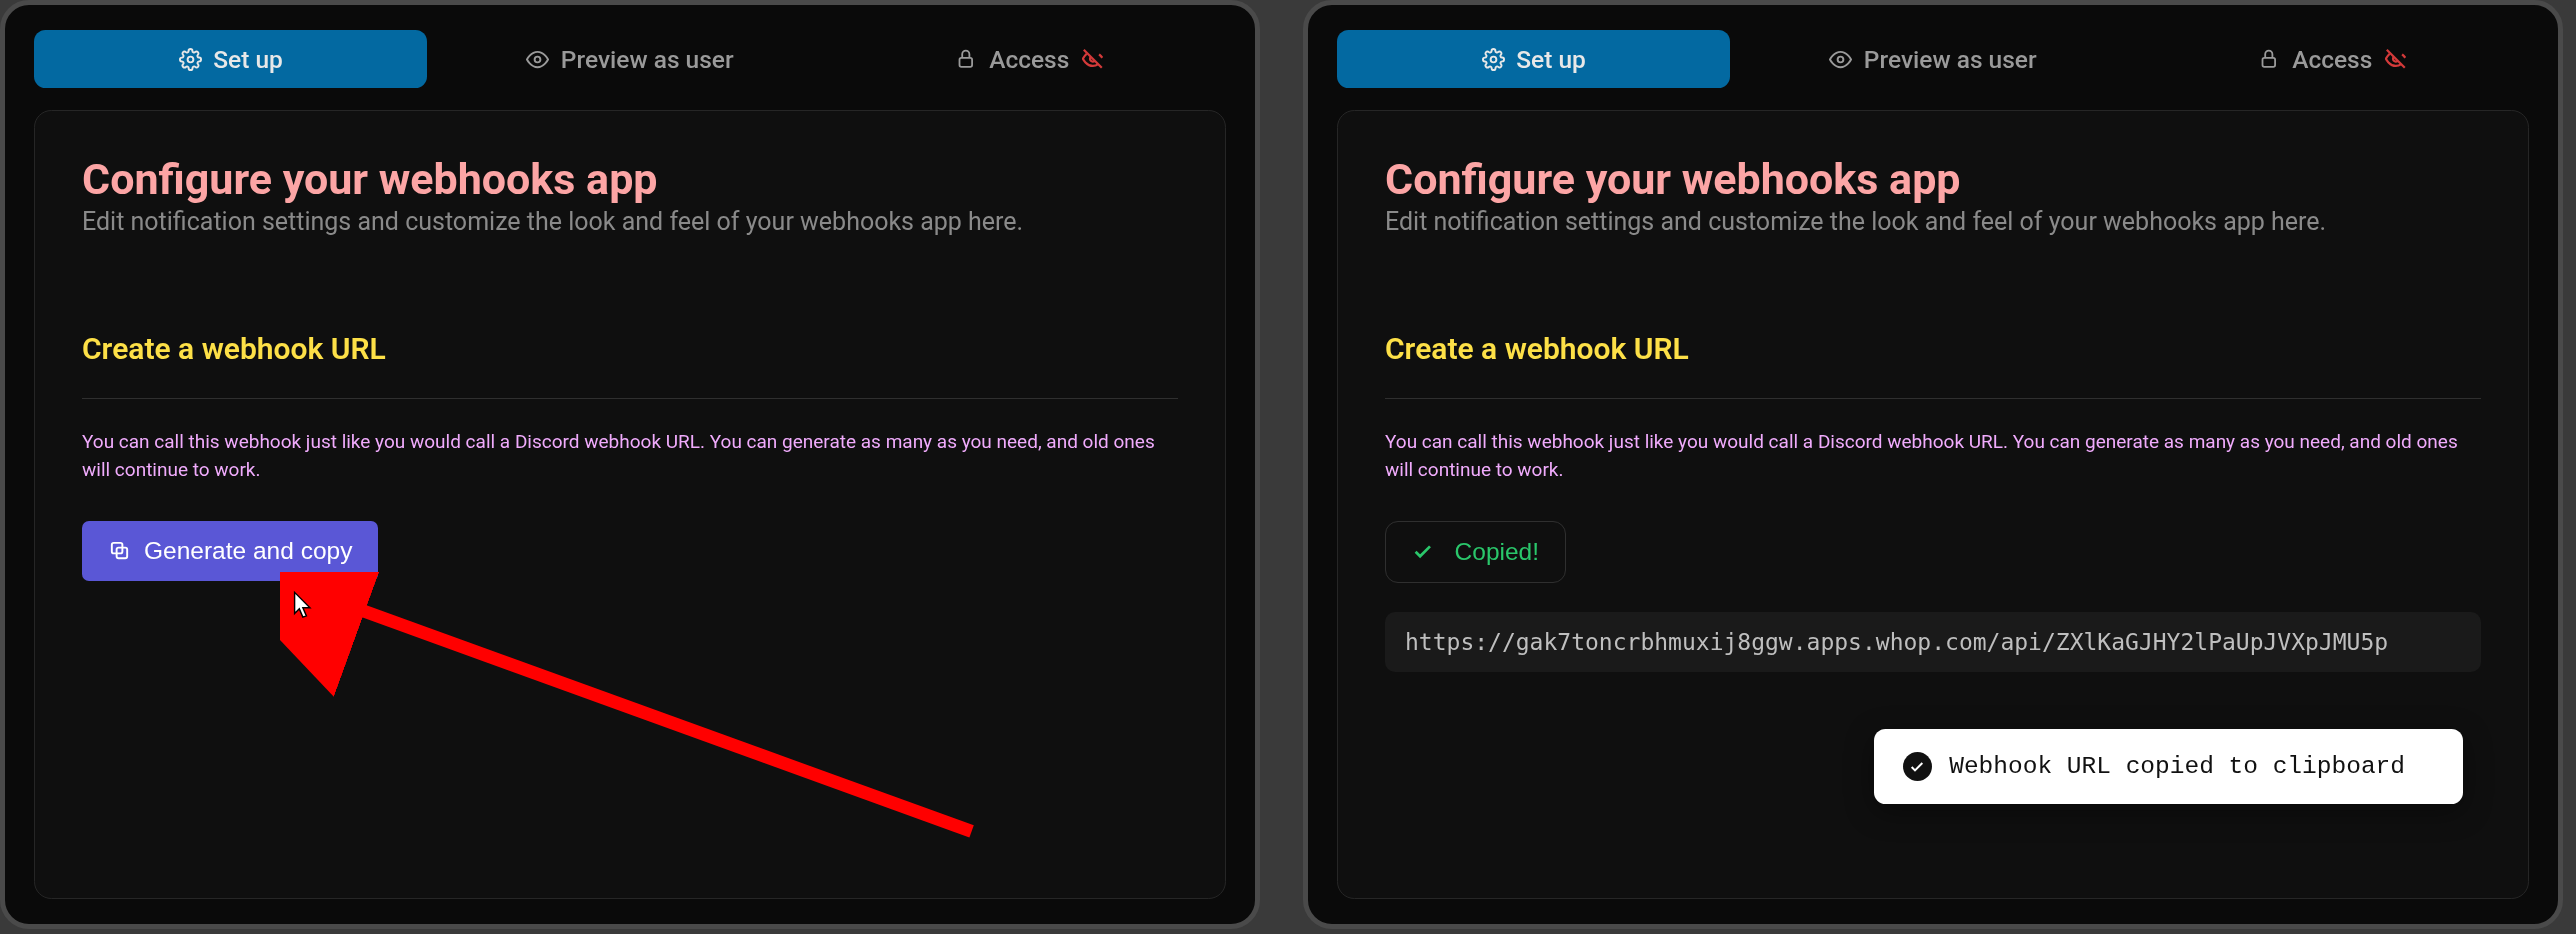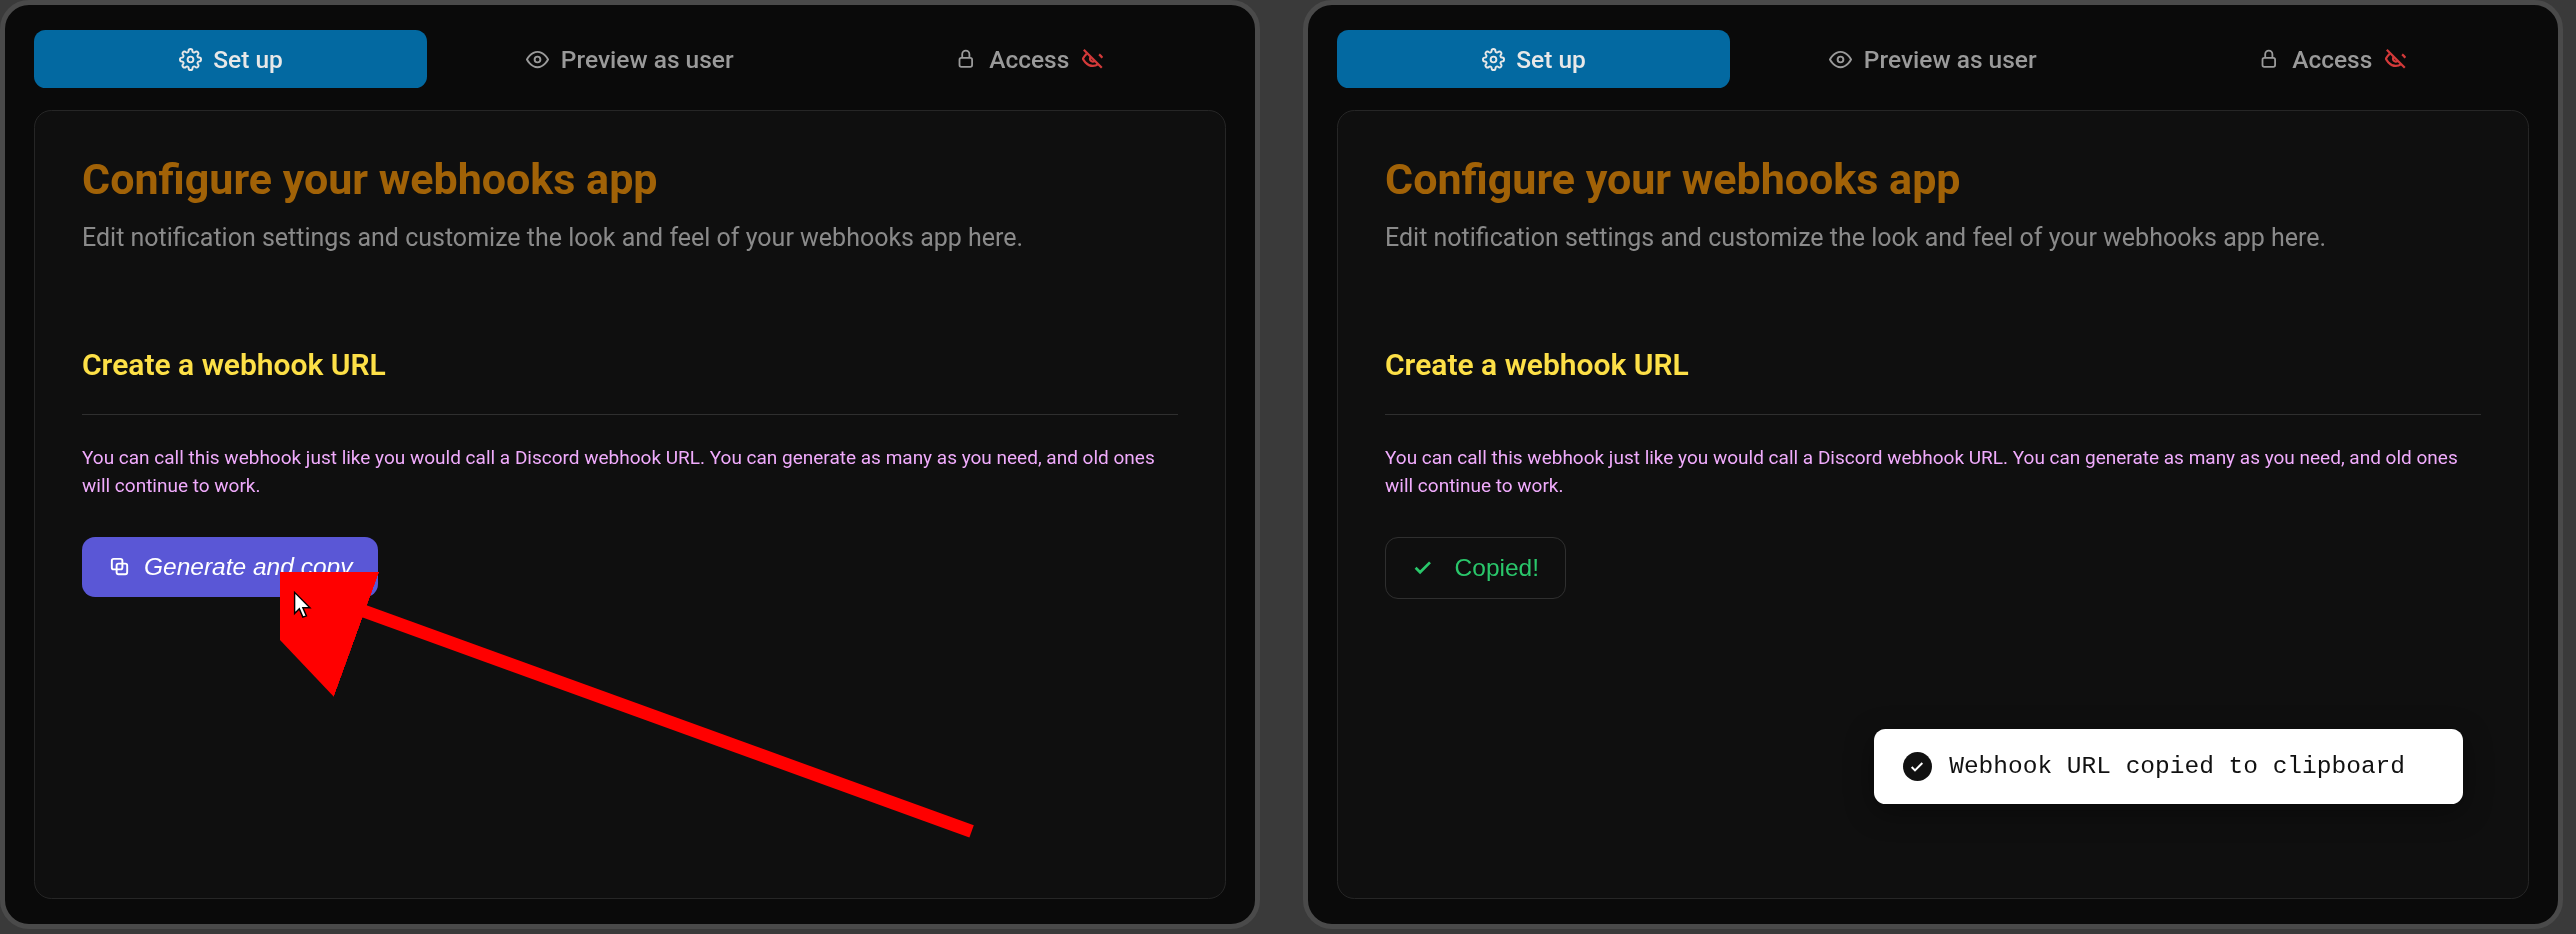--- a/index.html
+++ b/index.html
@@ -50,24 +50,23 @@
   .eye-slash { color: #d43a3a; }
   .card {
     background: #0f0f0f;
     border: 0.7px solid #262626;
     border-radius: 17.3px;
     padding: 43px 47px;
     flex: 1;
     position: relative;
   }
   h1 {
-    color: #a16207;
+    color: #fca5a5;
     font-size: 43px;
     font-weight: 700;
-    margin-bottom: 16px;
   }
   .subtitle {
     color: #8a8a8a;
     font-size: 25px;
     margin-bottom: 92px;
     line-height: 1.4;
   }
   h2 {
     color: #fde047;
     font-size: 30px;
@@ -79,29 +78,28 @@
   .desc {
     color: #f0abfc;
     font-size: 19px;
     line-height: 1.5;
     margin-bottom: 36px;
   }
   .btn-primary {
     background: #5a57d6;
     color: #fff;
     border: none;
-    border-radius: 13px;
+    border-radius: 7px;
     padding: 16px 26px;
     font-size: 24.5px;
     font-weight: 500;
     display: inline-flex;
     align-items: center;
     gap: 13px;
     cursor: pointer;
-    font-style: italic;
   }
   .btn-copied {
     background: transparent;
     border: 0.7px solid #2f2f2f;
     color: #2ac76b;
     border-radius: 13px;
     padding: 16px 26px;
     font-size: 24.5px;
     font-weight: 500;
     display: inline-flex;
@@ -277,20 +275,21 @@
     <h2>Create a webhook URL</h2>
     <p class="desc">You can call this webhook just like you would call a Discord webhook URL. You can generate as many as you need, and old ones will continue to work.</p>
     <button class="btn-copied">
       <span class="icon">
         <svg width="21.6" height="21.6" viewBox="0 0 24 24" fill="none" stroke="currentColor" stroke-width="3">
             <polyline points="20 6 9 17 4 12"></polyline>
           </svg>
       </span>
       <span>Copied!</span>
     </button>
+    <div class="url-box">https://gak7toncrbhmuxij8ggw.apps.whop.com/api/ZXlKaGJHY2lPaUpJVXpJMU5p</div>
 
     <div class="toast">
       <span class="toast-check">
         <svg width="16" height="16" viewBox="0 0 24 24" fill="none" stroke="currentColor" stroke-width="3">
             <polyline points="20 6 9 17 4 12"></polyline>
           </svg>
       </span>
       <span>Webhook URL copied to clipboard</span>
     </div>
   </div>

